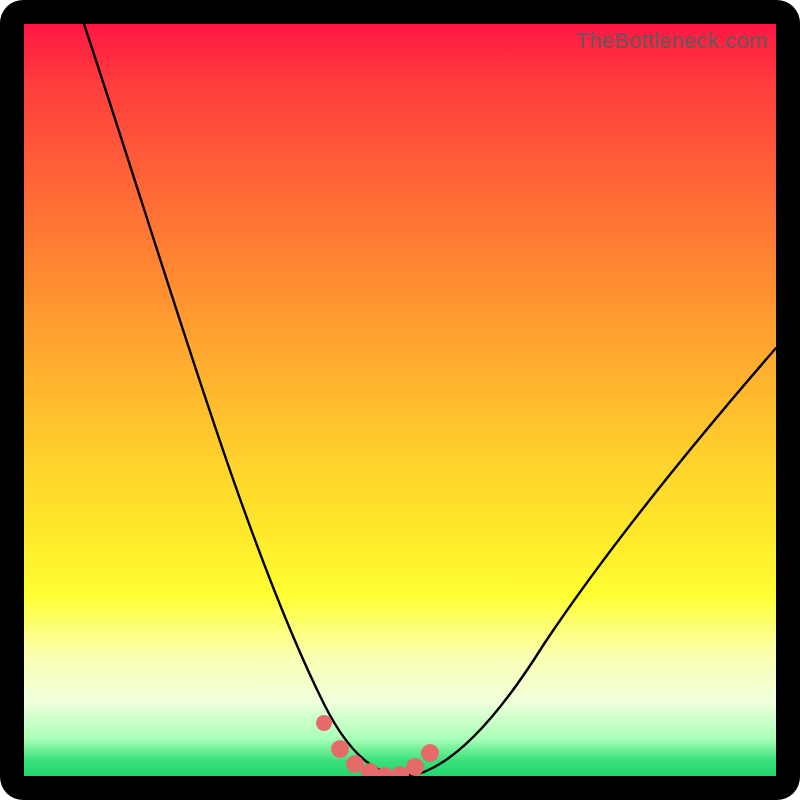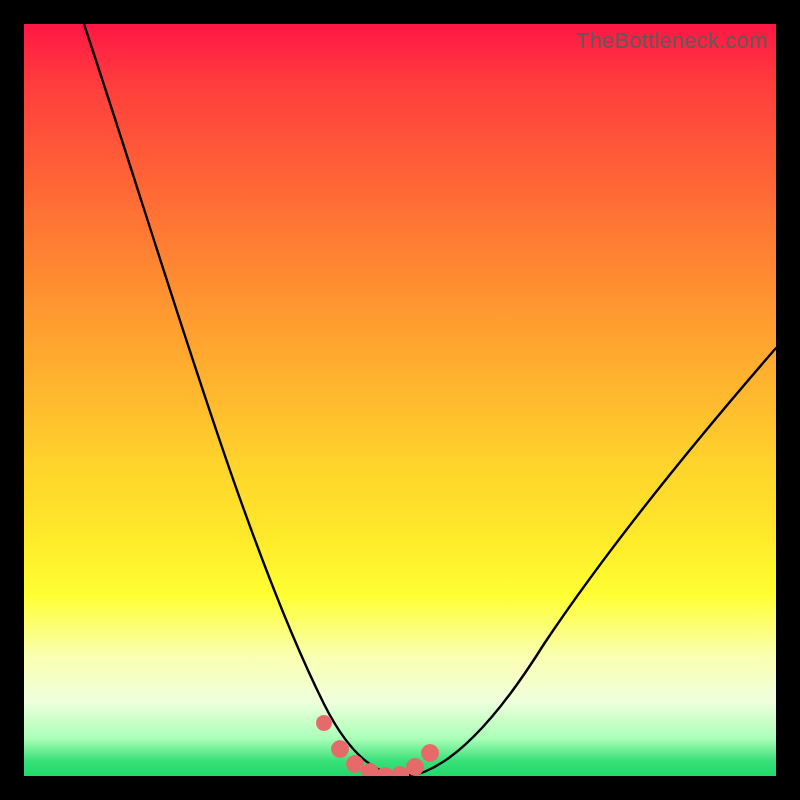--- a/index.html
+++ b/index.html
@@ -9,20 +9,21 @@
     height: 800px;
     overflow: hidden;
     font-family: Arial, Helvetica, sans-serif;
   }
   .frame {
     width: 800px;
     height: 800px;
     background: #000;
     position: relative;
     box-sizing: border-box;
+    border-radius: 23px;
   }
   .chart-area {
     position: absolute;
     left: 24px;
     top: 24px;
     width: 752px;
     height: 752px;
     overflow: hidden;
   }
   .gradient-bg {

